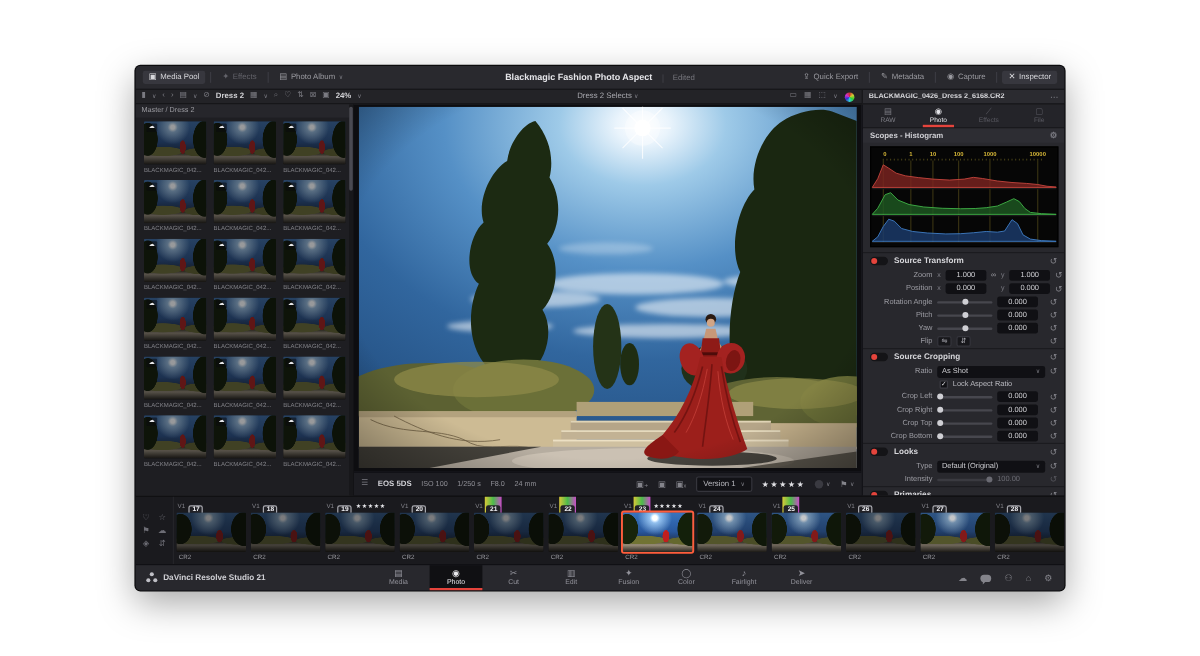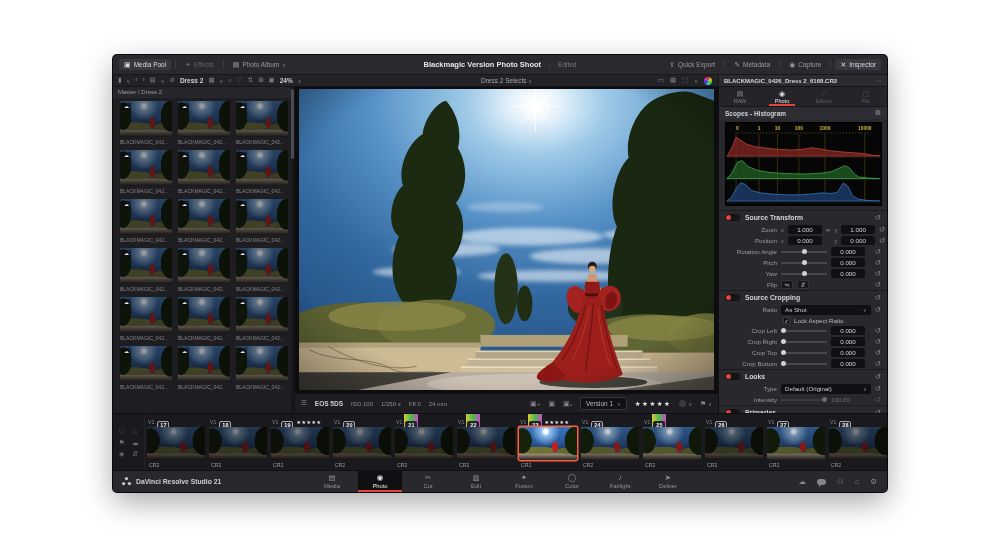--- a/index.html
+++ b/index.html
@@ -153,21 +153,21 @@
           <span>Effects</span>
         </div>
         <div class="tb-divider"></div>
         <div class="ibtn">
           <span class="gi">▤</span>
           <span>Photo Album</span>
           <span class="chevron">∨</span>
         </div>
       </div>
       <div class="tb-title">
-        <span>Blackmagic Version Photo Shoot</span><span class="edited">Edited</span>
+        <span>Blackmagic Fashion Photo Aspect</span><span class="edited">Edited</span>
       </div>
       <div class="tb-right">
         <div class="ibtn">
           <span class="gi">⇪</span>
           <span>Quick Export</span>
         </div>
         <div class="tb-divider"></div>
         <div class="ibtn">
           <span class="gi">✎</span>
           <span>Metadata</span>

